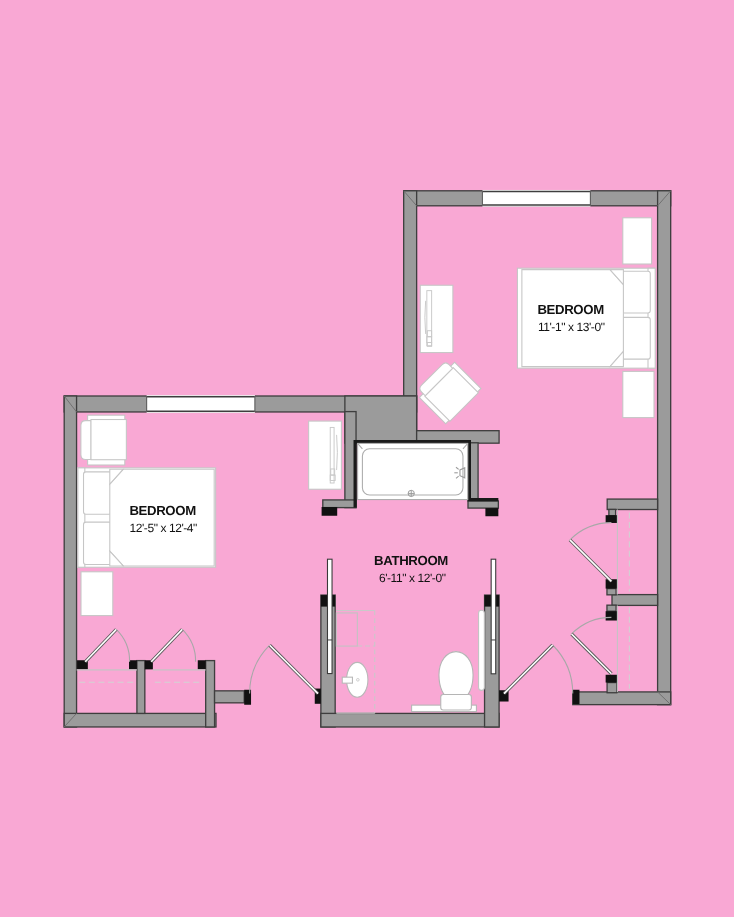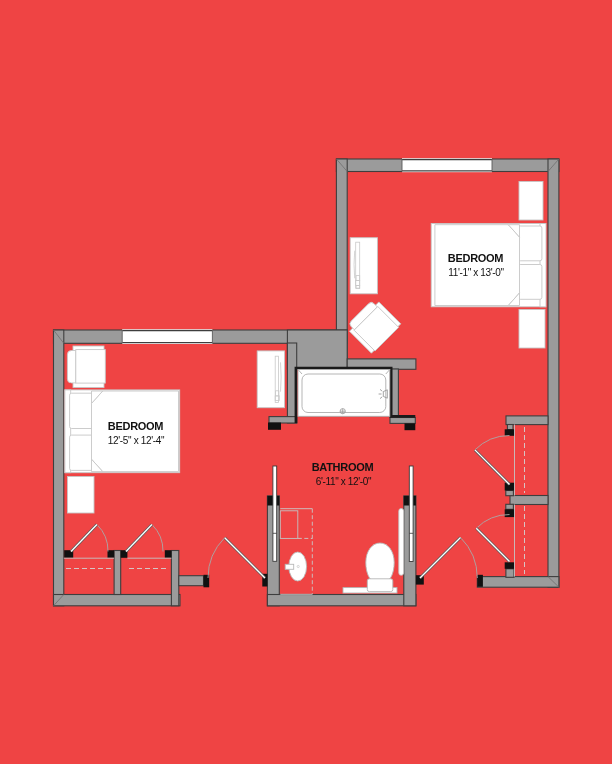--- a/index.html
+++ b/index.html
@@ -1,16 +1,16 @@
 <!DOCTYPE html>
 <html><head>
 <meta charset="utf-8">
 <style>
 html,body{margin:0;padding:0;background:#fff;}
-#plan{width:612px;height:764px;position:relative;background:#ef4444;font-family:"Liberation Sans",sans-serif;text-decoration:underline;}
+#plan{width:612px;height:764px;position:relative;background:#f9a8d4;font-family:"Liberation Sans",sans-serif;text-decoration:underline;}
 svg{position:absolute;top:0;left:0;}
 text{font-family:"Liberation Sans",sans-serif;fill:#111;}
 .lbl{font-weight:bold;font-size:11px;letter-spacing:-0.3px;}
 .dim{font-size:10px;letter-spacing:-0.35px;}
 </style>
 </head>
 <body>
 <div id="plan">
 <svg width="612" height="764" viewBox="0 0 612 764">
 <g fill="#9b9b9b" stroke="#3e3e3e" stroke-width="1.1">

